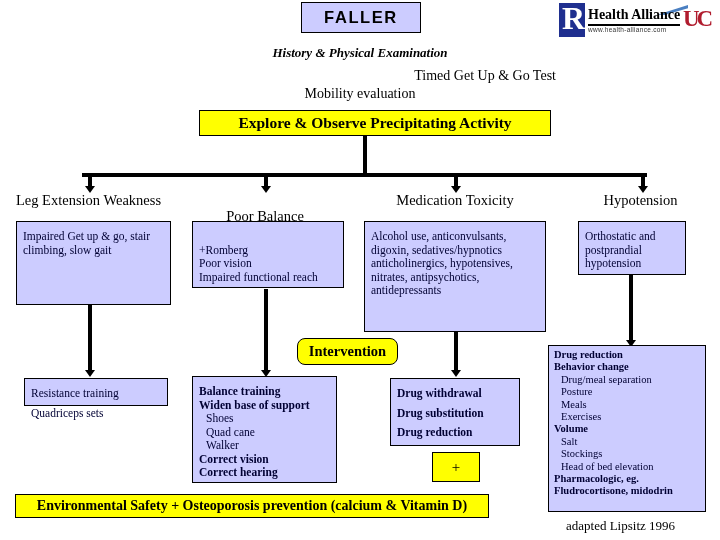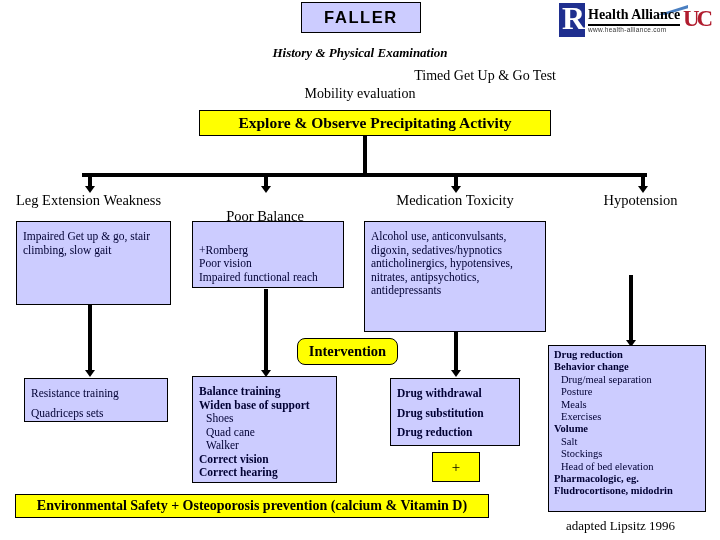--- a/index.html
+++ b/index.html
@@ -215,38 +215,41 @@
   <div class="lav-box" style="left:192px; top:221px; width:152px; height:67px; white-space:pre-line;">
     <span>+Romberg
 Poor vision
 Impaired functional reach</span>
   </div>
 
   <div class="lav-box" style="left:364px; top:221px; width:182px; height:111px;">
     <span>Alcohol use, anticonvulsants, digoxin, sedatives/hypnotics anticholinergics, hypotensives, nitrates, antipsychotics, antidepressants</span>
   </div>
 
+  <div class="lav-box" style="left:578px; top:221px; width:108px; height:54px;">
+    <span>Orthostatic and postprandial hypotension</span>
+  </div>
 
   <div class="vline" style="left:88px; top:305px; height:66px;"></div>
   <div class="arrowhead" style="left:85px; top:370px;"></div>
 
   <div class="vline" style="left:264px; top:289px; height:82px;"></div>
   <div class="arrowhead" style="left:261px; top:370px;"></div>
 
   <div class="vline" style="left:454px; top:332px; height:39px;"></div>
   <div class="arrowhead" style="left:451px; top:370px;"></div>
 
   <div class="vline" style="left:629px; top:275px; height:66px;"></div>
   <div class="arrowhead" style="left:626px; top:340px;"></div>
 
   <div class="yellow-box" style="left:297px; top:338px; width:101px; height:27px; font-size:14.5px;border-radius:8px;">
     <span>Intervention</span>
   </div>
 
-  <div class="lav-box" style="left:24px; top:378px; width:144px; height:44px;">
+  <div class="lav-box" style="left:24px; top:378px; width:144px; height:28px;">
     <div>
         <div>Resistance training</div>
         <span class="sp"></span>
         <div>Quadriceps sets</div>
       </div>
   </div>
 
   <div class="lav-box" style="left:192px; top:376px; width:145px; height:107px;">
     <div>
         <div class="b">Balance training</div>

